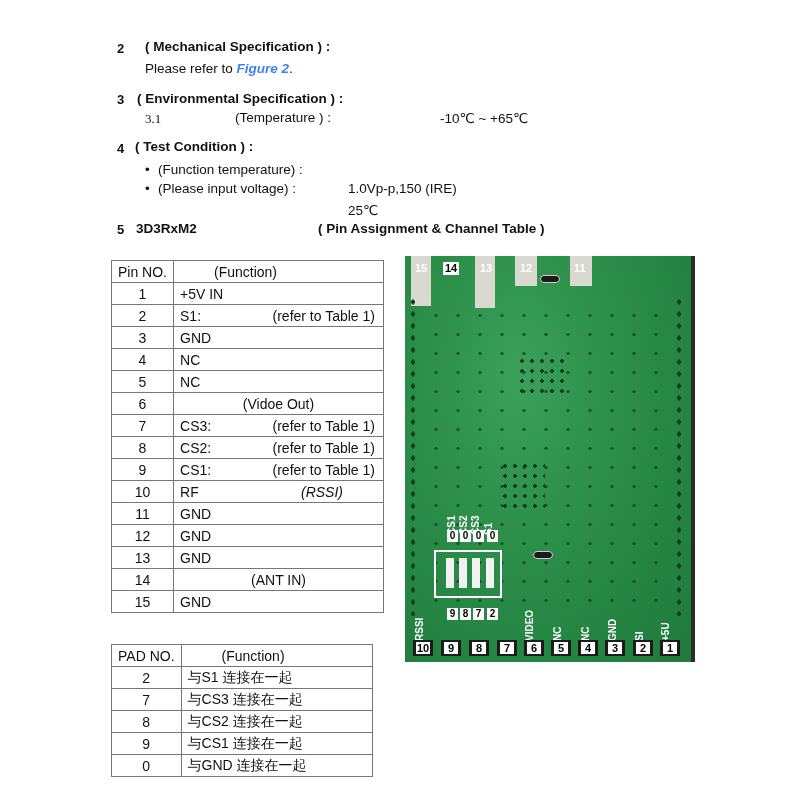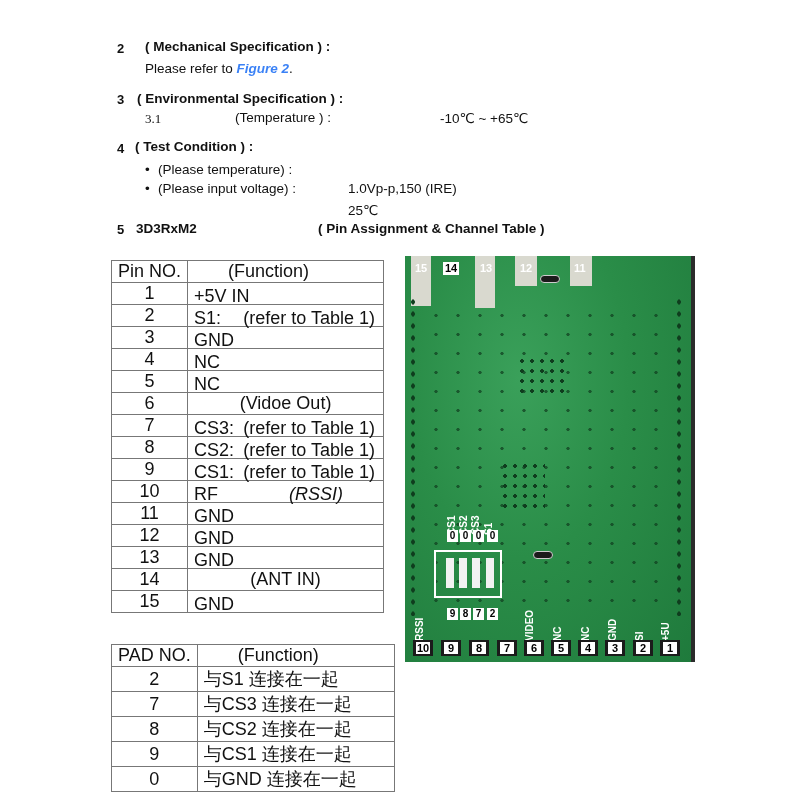--- a/index.html
+++ b/index.html
@@ -5,21 +5,21 @@
   * { box-sizing: border-box; margin: 0; padding: 0; }
   body { width: 800px; height: 800px; background: #ffffff; position: relative; overflow: hidden;
          font-family: "Liberation Sans", "DejaVu Sans", sans-serif; color: #111; }
   .abs { position: absolute; }
   .sec-num { font-weight: bold; font-size: 13px; }
   .sec-title { font-weight: bold; font-size: 13.5px; }
   .body-text { font-size: 13.5px; }
   .serif { font-family: "Liberation Serif", "DejaVu Serif", serif; font-size: 13px; }
   .fig-link { color: #3b82f6; font-weight: bold; font-style: italic; }
 
-  table.spec { position: absolute; border-collapse: collapse; font-size: 18px; border-radius: 26px; }
+  table.spec { position: absolute; border-collapse: collapse; font-size: 14px; border-radius: 26px; }
   table.spec td { border: 1px solid #777; height: 22px; padding: 0 6px; white-space: nowrap; }
   table.spec td.c1 { text-align: center; }
   .fn-cell { position: relative; text-align: right; }
   .fn-main { position: absolute; left: 6px; top: 3px; }
   .fn-note { position: absolute; right: 8px; top: 3px; }
   .fn-center { display: block; text-align: center; }
 
   
   .pcb { position: absolute; left: 405px; top: 256px; width: 290px; height: 406px;
          background: radial-gradient(ellipse at 40% 30%, #3aa05a 0%, #2a8d48 45%, #1f7a3c 100%);
@@ -49,21 +49,21 @@
 
 <div class="abs sec-num" style="left:117px;top:92px;">3</div>
 <div class="abs sec-title" style="left:137px;top:91px;">( Environmental Specification ) :</div>
 <div class="abs serif" style="left:145px;top:111px;">3.1</div>
 <div class="abs body-text" style="left:235px;top:110px;">(Temperature ) :</div>
 <div class="abs body-text" style="left:440px;top:110px;">-10℃ ~ +65℃</div>
 
 <div class="abs sec-num" style="left:117px;top:141px;">4</div>
 <div class="abs sec-title" style="left:135px;top:139px;">( Test Condition ) :</div>
 <div class="abs body-text" style="left:145px;top:162px;">•</div>
-<div class="abs body-text" style="left:158px;top:162px;">(Please temperature) :</div>
+<div class="abs body-text" style="left:158px;top:162px;">(Function temperature) :</div>
 <div class="abs body-text" style="left:348px;top:162px;margin-top:40px;">25℃</div>
 <div class="abs body-text" style="left:145px;top:181px;">•</div>
 <div class="abs body-text" style="left:158px;top:181px;">(Please input voltage) :</div>
 <div class="abs body-text" style="left:348px;top:181px;">1.0Vp-p,150 (IRE)</div>
 
 <div class="abs sec-num" style="left:117px;top:222px;">5</div>
 <div class="abs sec-title" style="left:136px;top:221px;">3D3RxM2</div>
 <div class="abs sec-title" style="left:318px;top:221px;">( Pin Assignment &amp; Channel Table )</div>
 
 <table class="spec" style="left:111px;top:260px;width:273px;">
@@ -163,21 +163,21 @@
       </tr>
   <tr>
         <td class="c1">15</td>
         <td class="fn-cell">
           <span class="fn-main">GND</span>
         </td>
       </tr>
 </tbody>
   </table>
 
-<table class="spec" style="left:111px;top:644px;width:284px;">
+<table class="spec" style="left:111px;top:644px;width:262px;">
   <tbody>
       <tr>
     <td class="c1" style="width:66px;">PAD NO.</td>
     <td style="padding-left:40px;">(Function)</td>
   </tr>
   <tr>
         <td class="c1">2</td>
         <td>与S1 连接在一起</td>
       </tr>
   <tr>

